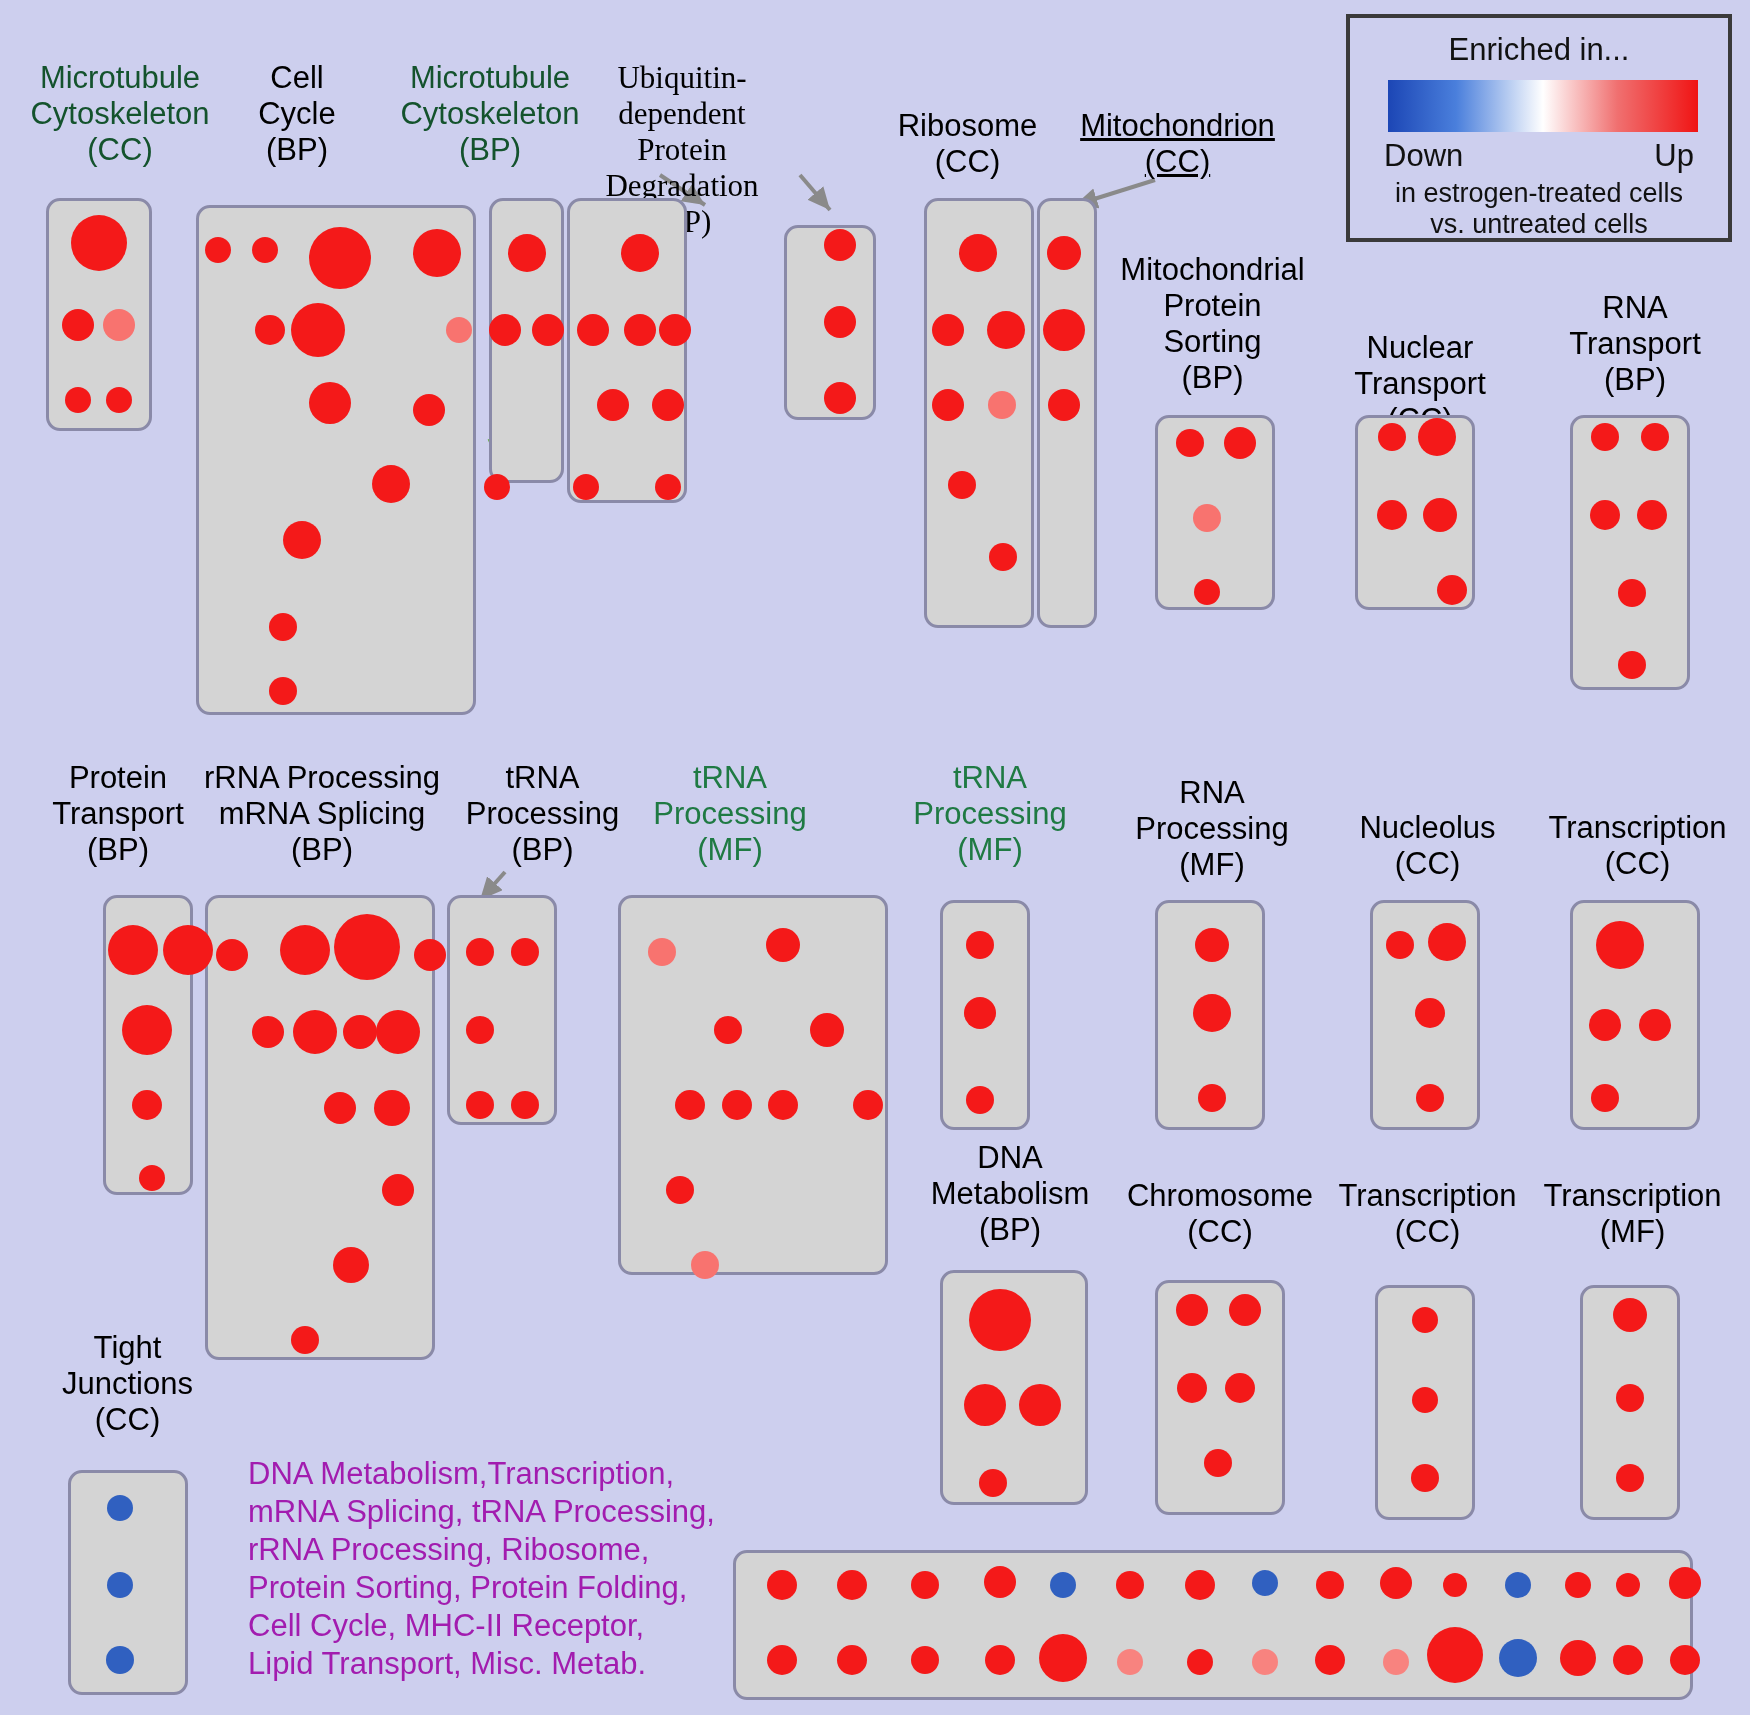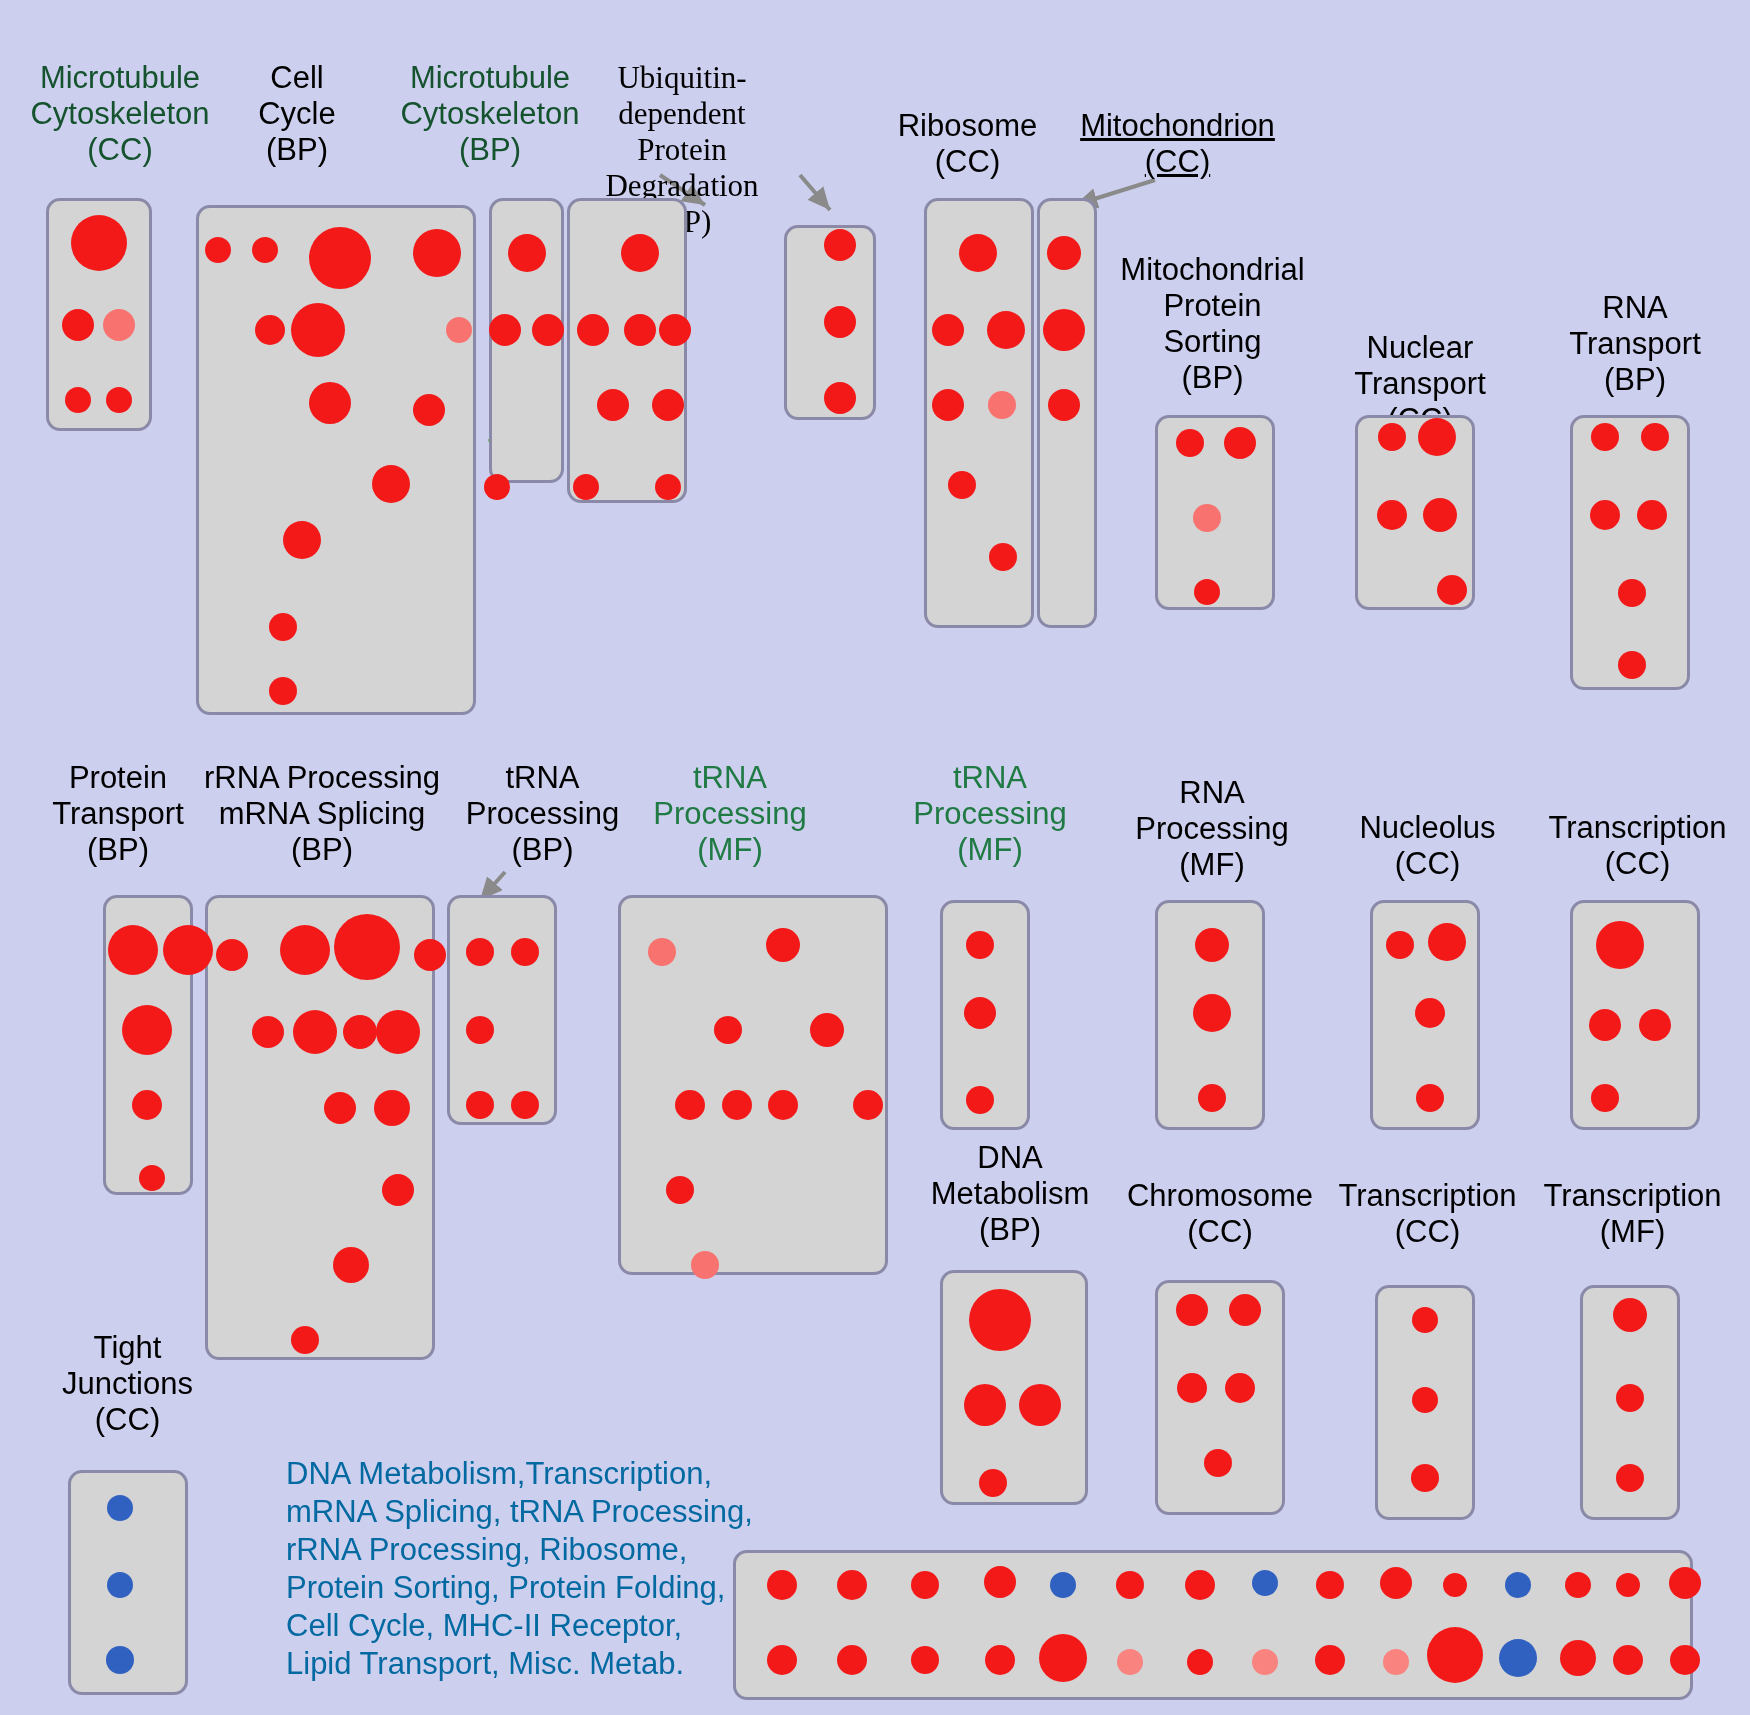--- a/index.html
+++ b/index.html
@@ -50,23 +50,22 @@
     background:linear-gradient(to right,#1c46b5 0%, #4a7fdc 22%, #ffffff 50%, #f07070 74%, #f01414 100%);
   }
   .legend-down{position:absolute;left:34px;top:120px;font-size:31px;color:#111;}
   .legend-up{position:absolute;right:34px;top:120px;font-size:31px;color:#111;}
   .legend-sub{
     position:absolute;left:0;top:160px;width:100%;text-align:center;
     font-size:27px;line-height:31px;color:#111;white-space:pre-line;
   }
   .free-text{
     position:absolute;
-    font-size:31px;line-height:38px;color:#0369a1;
+    font-size:31px;line-height:38px;color:#a21caf;
     white-space:pre-line;
-    margin-left:38px;
   }
   svg.edges{position:absolute;left:0;top:0;width:1750px;height:1715px;pointer-events:none;}
 </style>
 </head>
 <body>
 
 <div id="canvas">
 
   <svg class="edges" id="edge-layer">
     <defs>
@@ -175,20 +174,28 @@
       <line x1="1425" y1="1414" x2="1425" y2="1455" stroke="#5aa832" stroke-width="4.5" marker-end="url(#arrow)"></line>
       <line x1="1630" y1="1333" x2="1630" y2="1375" stroke="#5aa832" stroke-width="4.5" marker-end="url(#arrow)"></line>
       <line x1="1630" y1="1413" x2="1630" y2="1455" stroke="#5aa832" stroke-width="4.5" marker-end="url(#arrow)"></line>
       <line x1="120" y1="1522" x2="120" y2="1563" stroke="#5aa832" stroke-width="4.5" marker-end="url(#arrow)"></line>
       <line x1="120" y1="1599" x2="120" y2="1637" stroke="#5aa832" stroke-width="4.5" marker-end="url(#arrow)"></line>
       <line x1="782" y1="1601" x2="782" y2="1636" stroke="#5aa832" stroke-width="4.5" marker-end="url(#arrow)"></line>
       <line x1="852" y1="1601" x2="852" y2="1636" stroke="#5aa832" stroke-width="4.5" marker-end="url(#arrow)"></line>
       <line x1="925" y1="1600" x2="925" y2="1637" stroke="#5aa832" stroke-width="4.5" marker-end="url(#arrow)"></line>
     </svg>
 
+  <div class="legend">
+    <div class="legend-title">Enriched in...</div>
+    <div class="legend-bar"></div>
+    <div class="legend-down">Down</div>
+    <div class="legend-up">Up</div>
+    <div class="legend-sub">in estrogen-treated cells
+vs. untreated cells</div>
+  </div>
 
   <div class="free-text" style="left:248px;top:1455px;width:520px;">DNA Metabolism,Transcription,
 mRNA Splicing, tRNA Processing,
 rRNA Processing, Ribosome,
 Protein Sorting, Protein Folding,
 Cell Cycle, MHC-II Receptor,
 Lipid Transport, Misc. Metab.</div>
 
 <div class="cluster-label lbl-blue" style="left: 20px; top: 60px; width: 200px;">Microtubule
 Cytoskeleton

